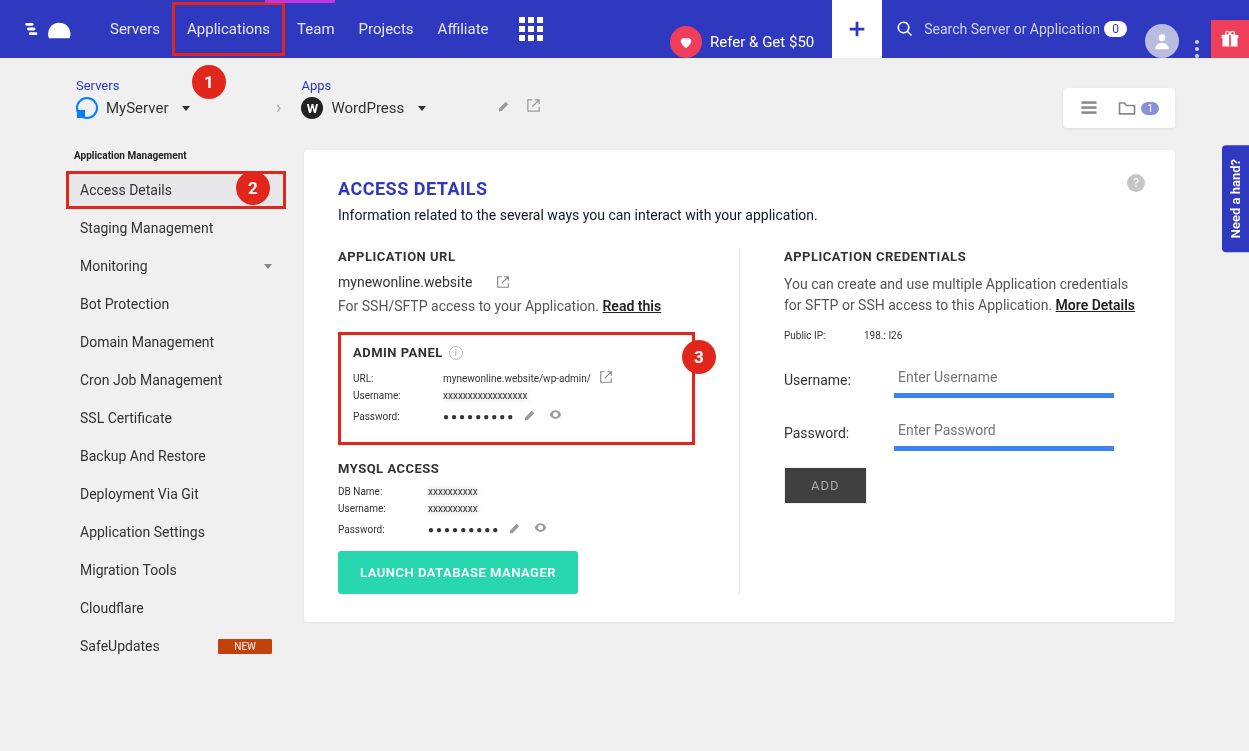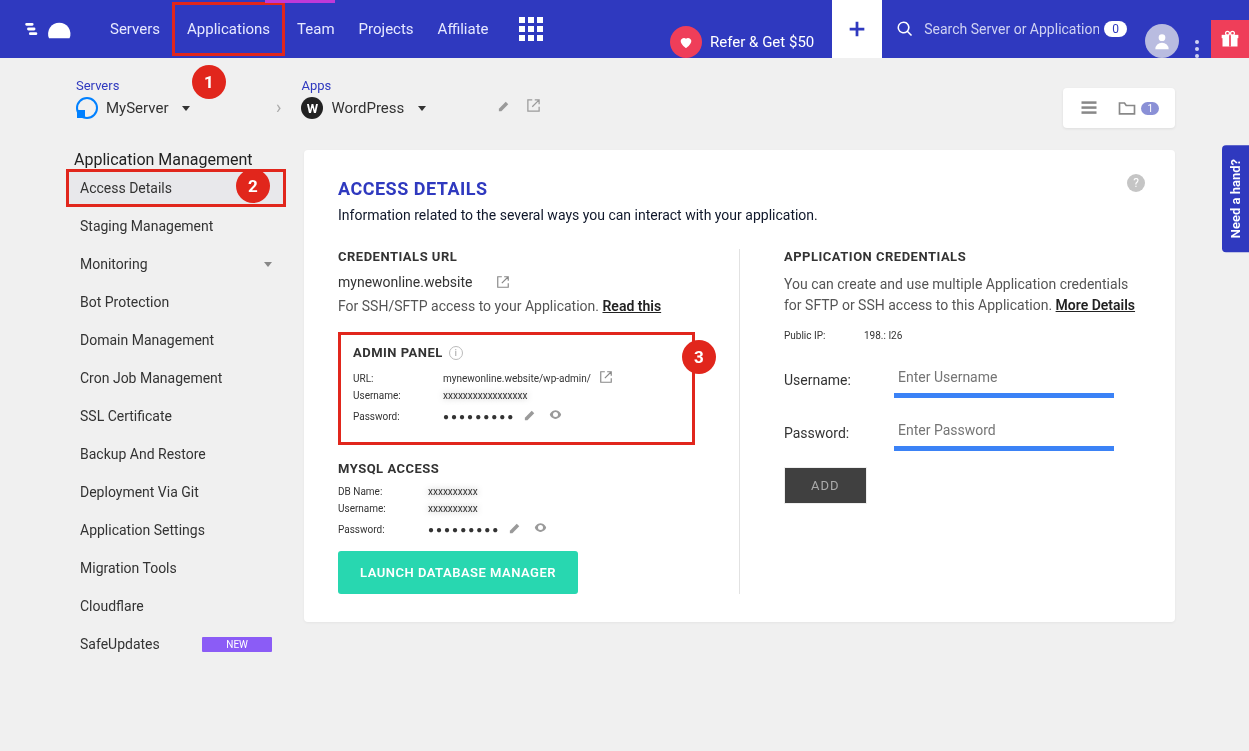--- a/index.html
+++ b/index.html
@@ -49,24 +49,24 @@
 .view-box svg{width:20px;height:20px;fill:#888}
 .folder-wrap{display:flex;align-items:center;gap:4px;cursor:pointer}
 .folder-badge{background:#8a90d6;color:#fff;font-size:10px;border-radius:8px;padding:1px 6px}
 
 
 .callout{position:absolute;width:34px;height:34px;border-radius:50%;background:#e1261c;color:#fff;font-weight:700;display:flex;align-items:center;justify-content:center;font-size:17px;z-index:5}
 
 
 .workspace{display:flex;padding:0 74px 0 66px;margin-top:22px;gap:18px;align-items:flex-start}
 .sidebar{width:220px}
-.side-title{font-size:16px;font-weight:400;color:#222;margin-left:8px}
+.side-title{font-size:10px;font-weight:700;color:#222;margin-bottom:10px;margin-left:8px}
 .side-item{padding:11px 14px;font-size:14px;color:#333;cursor:pointer;display:flex;align-items:center;justify-content:space-between}
 .side-item.active{background:#e8e8eb;border:3px solid #e1261c;padding:8px 11px}
-.side-item .new{background:#8b5cf6;color:#fff;font-size:10px;padding:2px 24px;border-radius:1px;margin-left:6px}
+.side-item .new{background:#c2410c;color:#fff;font-size:10px;padding:2px 16px;border-radius:1px;margin-left:6px}
 .side-item .exp{width:0;height:0;border-left:4px solid transparent;border-right:4px solid transparent;border-top:5px solid #888}
 
 
 .panel{flex:1;background:#fff;border-radius:4px;padding:28px 34px;box-shadow:0 1px 3px rgba(0,0,0,.05);position:relative}
 .panel h1{font-size:18px;font-weight:700;color:#2f39bf;letter-spacing:.5px;margin-bottom:8px}
 .panel .sub{font-size:14px;color:#0f172a;margin-bottom:26px}
 .help-dot{position:absolute;top:24px;right:30px;width:18px;height:18px;border-radius:50%;background:#c5c5c5;color:#fff;font-size:12px;display:flex;align-items:center;justify-content:center}
 .cols{display:flex;gap:40px}
 .col{flex:1}
 .sec-title{font-size:13px;font-weight:700;color:#333;letter-spacing:.5px;margin-bottom:10px;display:flex;align-items:center;gap:6px}
@@ -243,21 +243,21 @@
       </div>
   </div>
 
   <div class="panel">
     <div class="help-dot">?</div>
     <h1>ACCESS DETAILS</h1>
     <div class="sub">Information related to the several ways you can interact with your application.</div>
 
     <div class="cols">
       <div class="col">
-        <div class="sec-title">CREDENTIALS URL</div>
+        <div class="sec-title">APPLICATION URL</div>
         <div class="url-line">
           <span>mynewonline.website</span>
           <span class="ext"><svg viewBox="0 0 24 24">
                 <path d="M14 3h7v7M10 14L21 3M21 14v7H3V3h7"></path>
               </svg></span>
         </div>
         <div class="small-note">
           <span>For SSH/SFTP access to your Application. </span>
           <a>Read this</a>
         </div>

